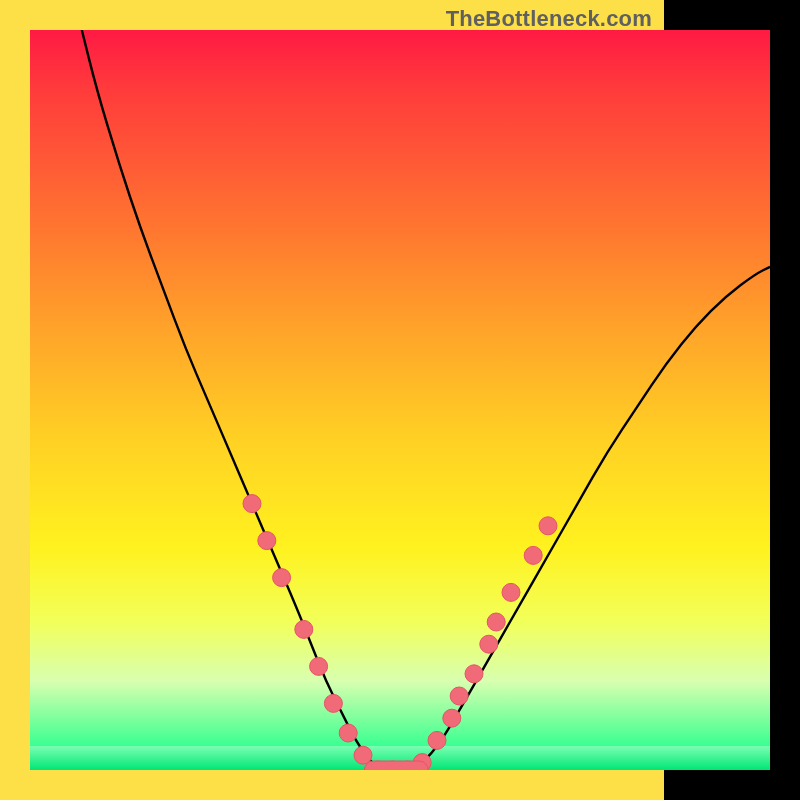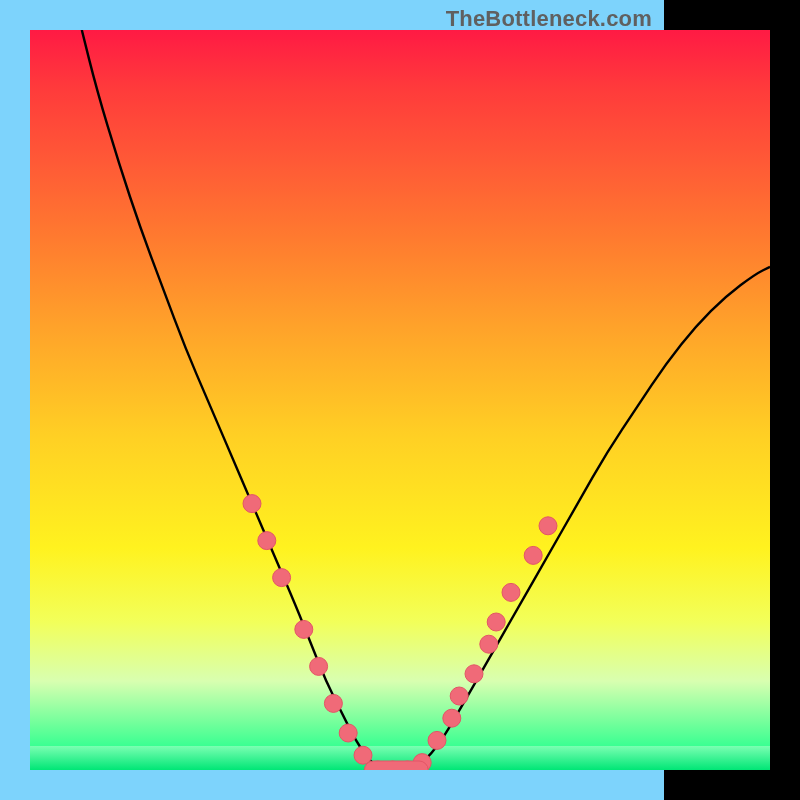--- a/index.html
+++ b/index.html
@@ -1,21 +1,21 @@
 <!DOCTYPE html>
 <html><head>
 <meta charset="utf-8">
 <style>
   * { margin: 0; padding: 0; box-sizing: border-box; }
   html, body { width: 800px; height: 800px; overflow: hidden; background: #000; }
   .frame {
     position: relative;
     width: 664px;
     height: 800px;
-    background: #7dd3fc;
+    background: #fde047;
   }
   .plot {
     position: absolute;
     left: 30px;
     top: 30px;
     width: 740px;
     height: 740px;
     background: linear-gradient(to bottom,
       #ff1a44 0%,
       #ff3b3b 8%,

